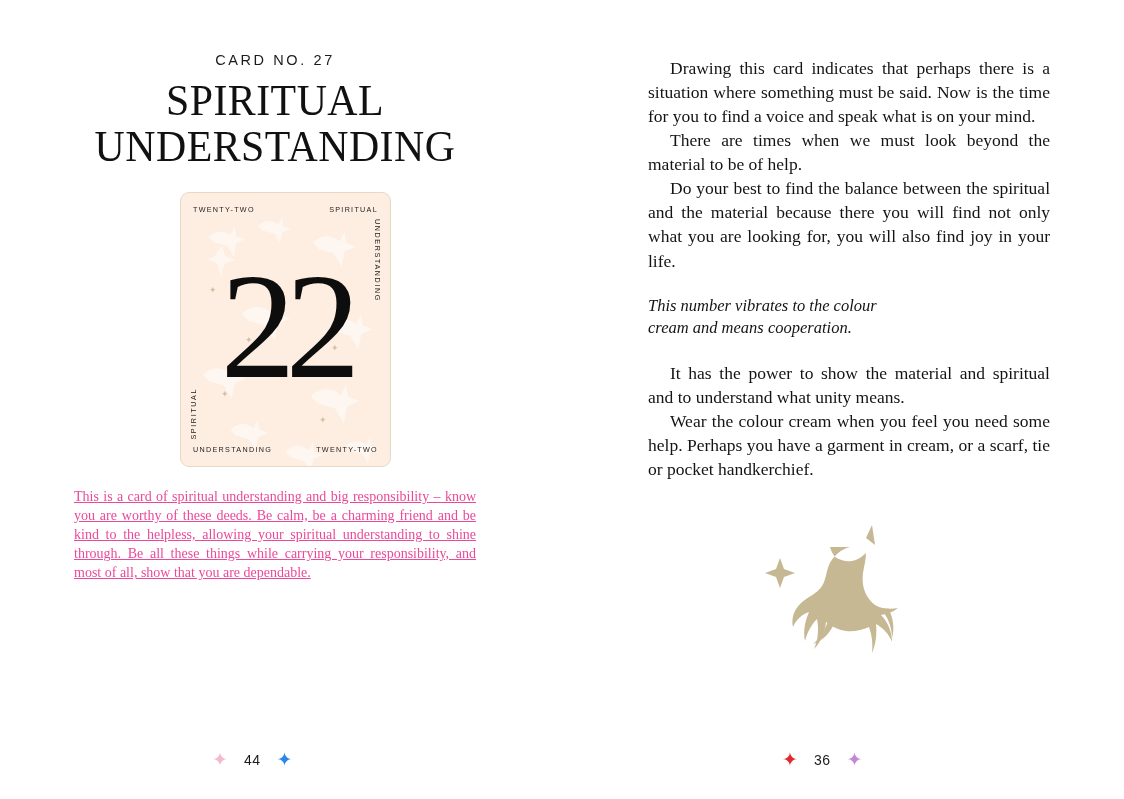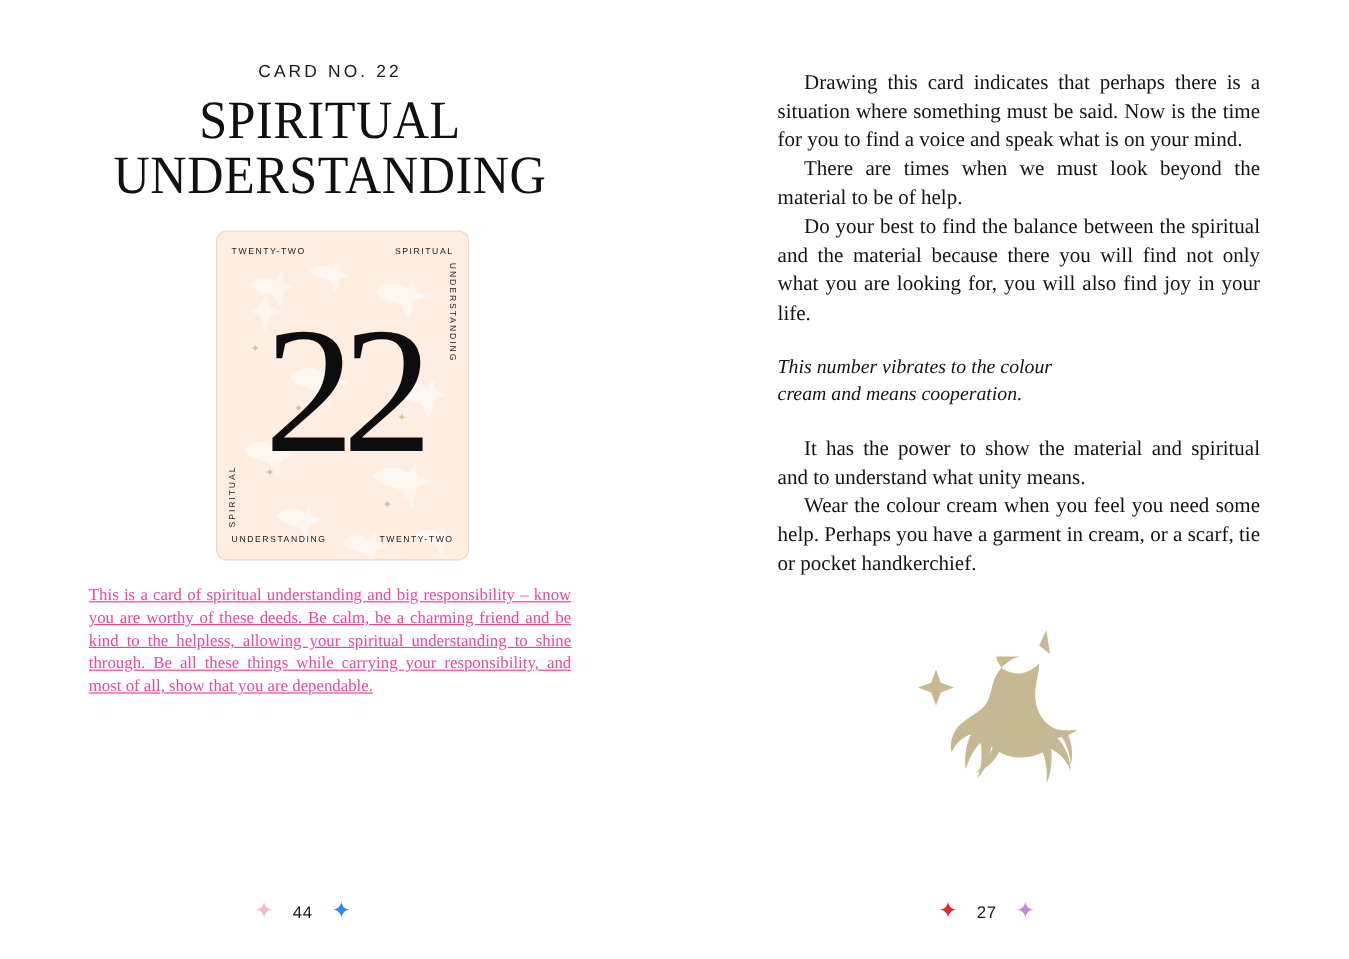--- a/index.html
+++ b/index.html
@@ -175,21 +175,21 @@
   .star { font-size: 19px; line-height: 1; }
   .pagenum { font-size: 14px; letter-spacing: 0.5px; }
 </style>
 </head>
 <body>
 
 <div class="page">
 
   <div class="col-left">
 
-    <div class="card-no">CARD NO. 22</div>
+    <div class="card-no">CARD NO. 27</div>
 
     <h1 class="title">
       <span class="line">SPIRITUAL</span>
       <span class="line">UNDERSTANDING</span>
     </h1>
 
     <div class="card-wrap">
       <div class="card">
 
         <svg class="pattern" viewBox="0 0 190 273" aria-hidden="true">
@@ -255,17 +255,17 @@
   </div>
 
   <div class="footer-left">
     <span class="star" style="color:#f4b8d0;">✦</span>
     <span class="pagenum">44</span>
     <span class="star" style="color:#2d86e8;">✦</span>
   </div>
 
   <div class="footer-right">
     <span class="star" style="color:#e0282e;">✦</span>
-    <span class="pagenum">27</span>
+    <span class="pagenum">36</span>
     <span class="star" style="color:#c487d8;">✦</span>
   </div>
 
 </div>
 
 </body></html>

